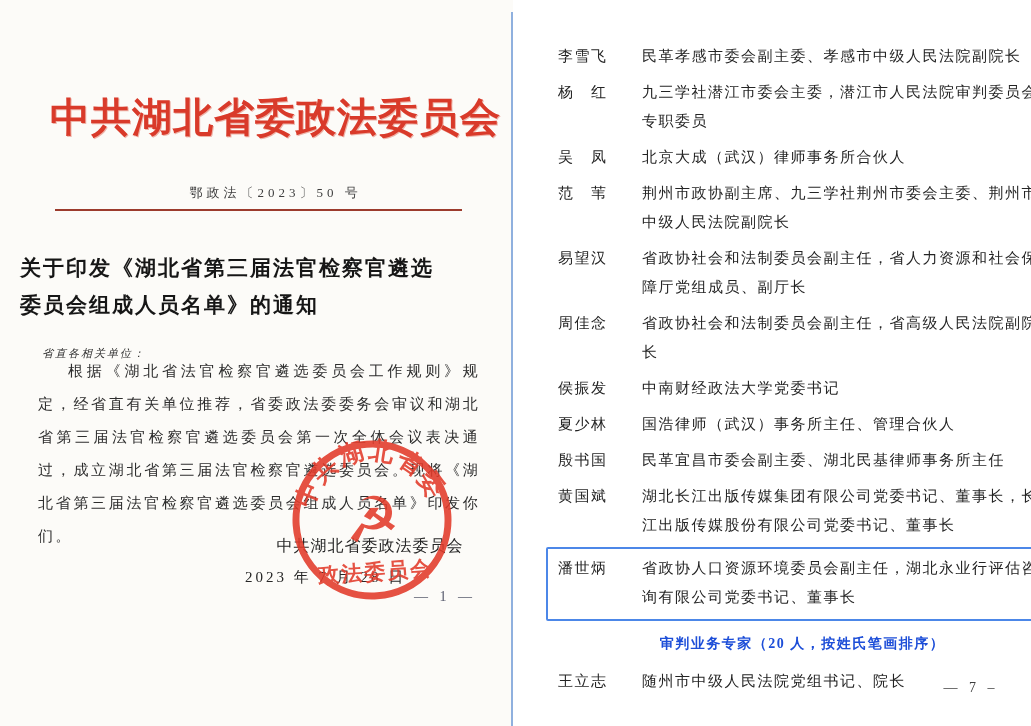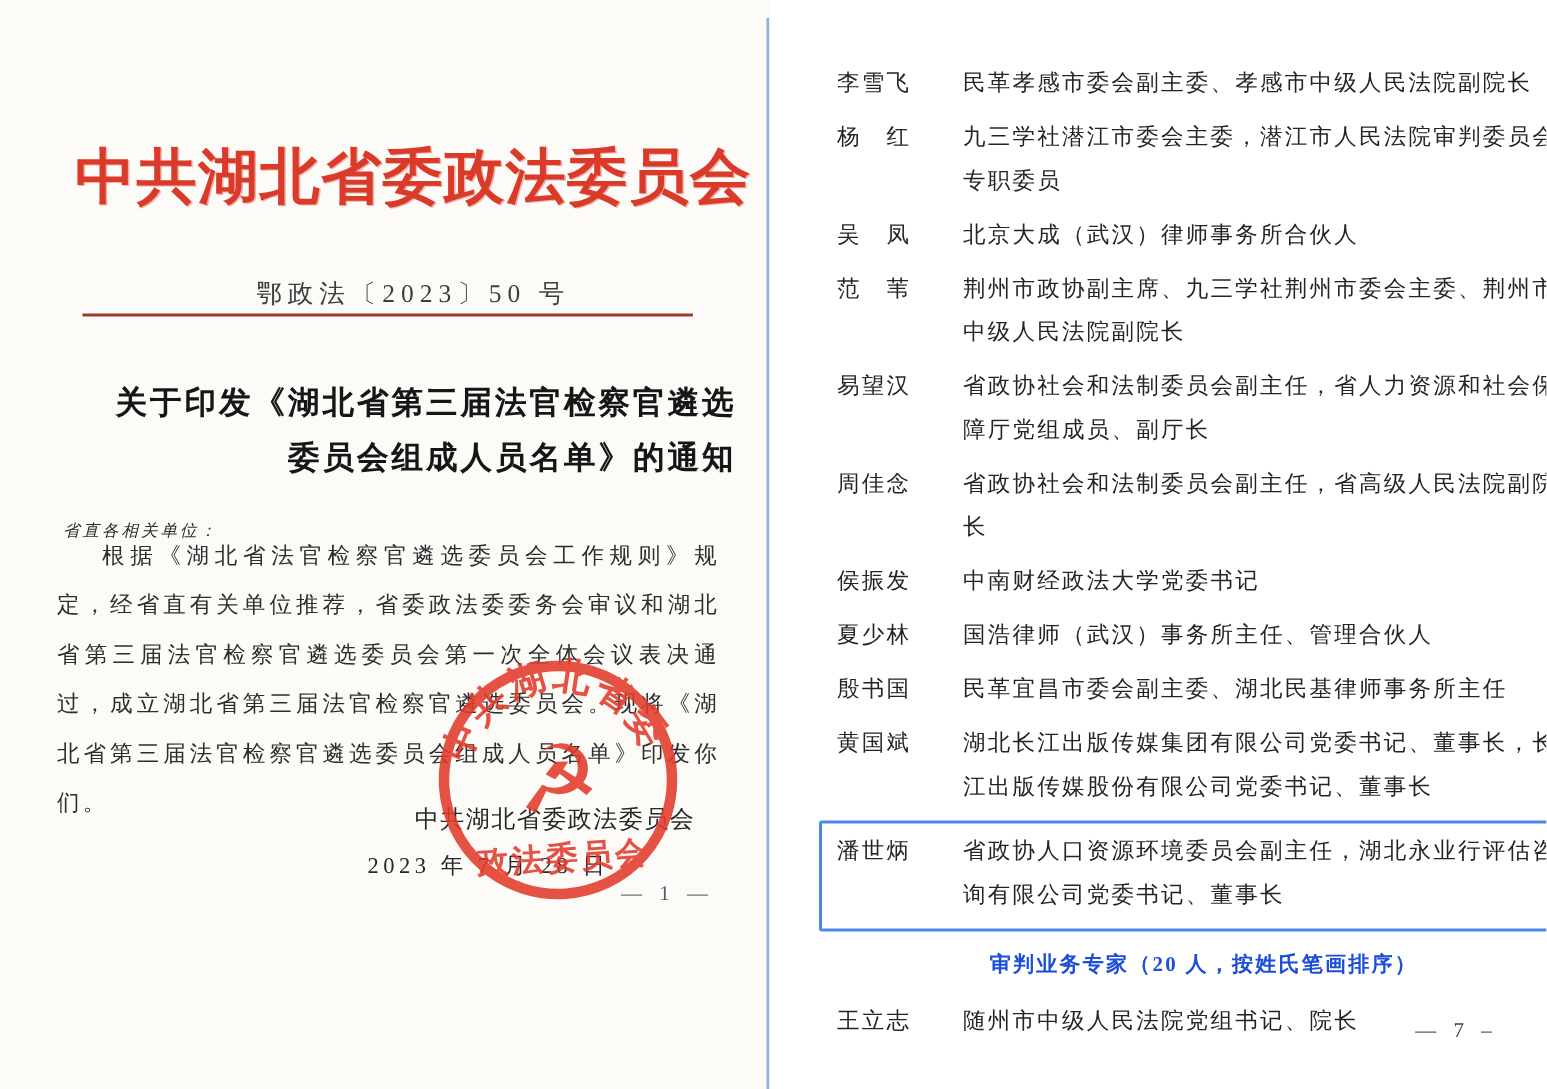--- a/index.html
+++ b/index.html
@@ -16,29 +16,29 @@
   }
   .lp-header{
     position:absolute;left:0;top:90px;width:100%;
     text-align:center;font-size:40px;font-weight:700;
     color:#d93a2a;letter-spacing:1px;
     text-shadow:1px 1px 0 rgba(221,94,74,.45);
     white-space:nowrap;
   }
   .lp-docnum{
     position:absolute;left:0;top:184px;width:100%;
-    text-align:center;font-size:17px;color:#3e3e3e;letter-spacing:4px;
+    text-align:center;font-size:13px;color:#3e3e3e;letter-spacing:4px;
   }
   .lp-rule{
     position:absolute;left:55px;top:209px;width:407px;height:2px;
     background:#9c3b2d;
   }
   .lp-title{
     position:absolute;left:20px;top:250px;width:471px;
-    text-align:right;font-size:21px;font-weight:700;color:#161616;
+    text-align:left;font-size:21px;font-weight:700;color:#161616;
     line-height:37px;letter-spacing:2px;
   }
   .lp-salutation{
     position:absolute;left:42px;top:346px;
     font-size:11px;color:#2d2d2d;letter-spacing:2px;font-style:italic;
   }
   .lp-body{
     position:absolute;left:38px;top:355px;width:442px;
     font-size:15px;color:#2d2d2d;letter-spacing:2.2px;
     line-height:33px;text-align:justify;text-indent:2em;

